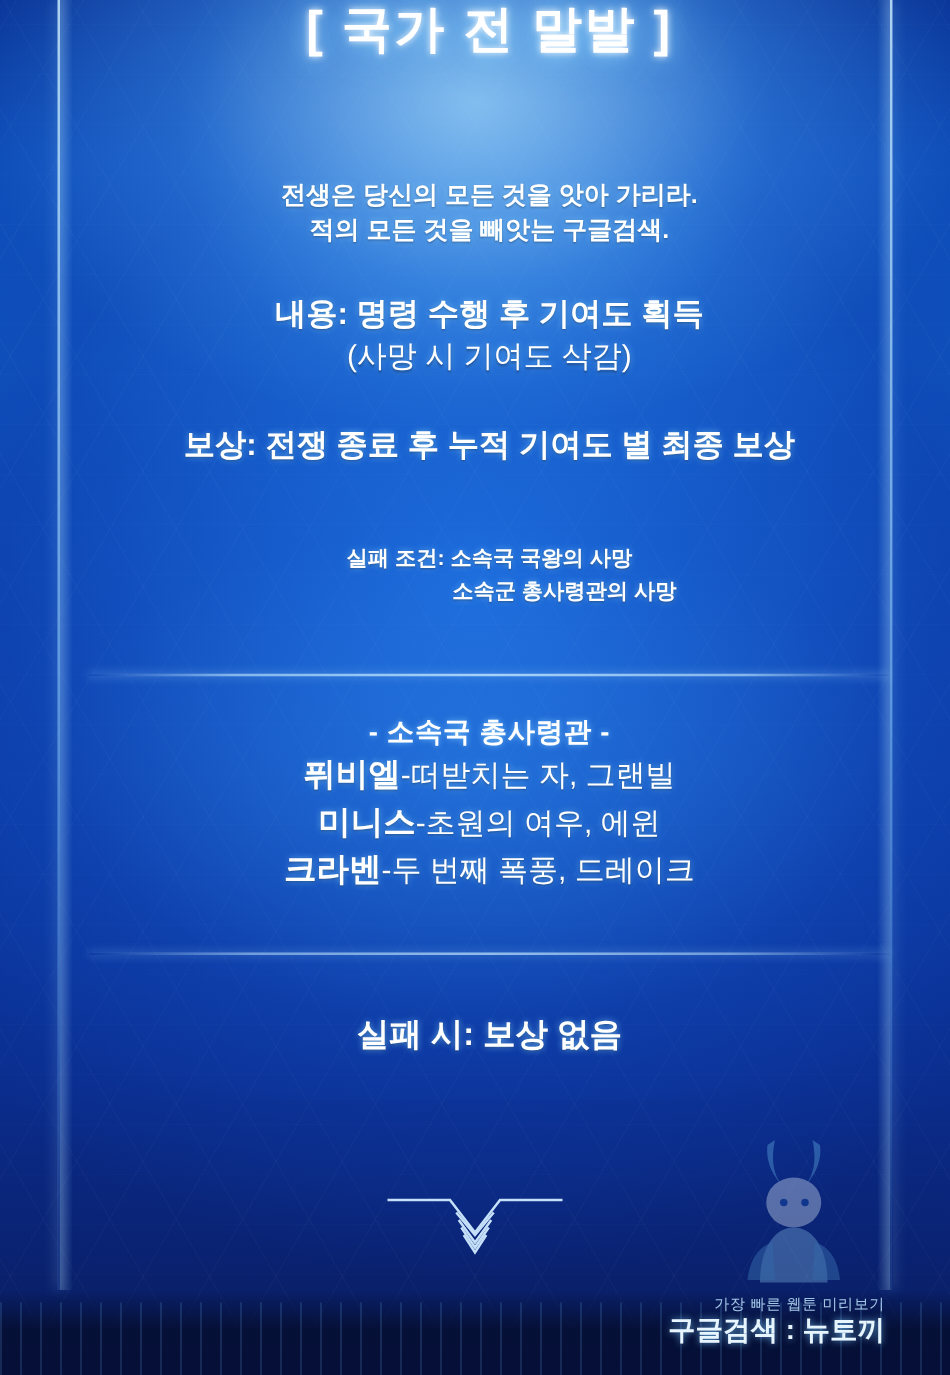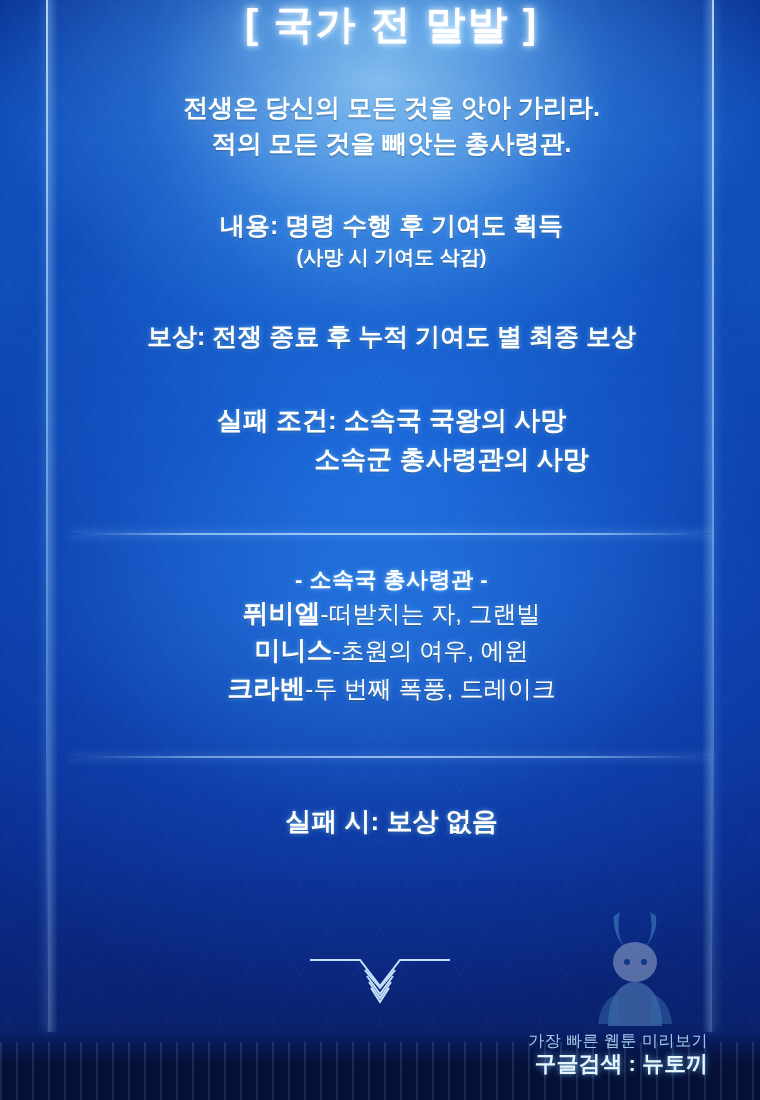--- a/index.html
+++ b/index.html
@@ -113,41 +113,41 @@
     line-height: 1.1;
     padding-top: 2px;
     color: #ffffff;
     text-shadow:
       0 0 6px rgba(255,255,255,0.95),
       0 0 18px rgba(160,225,255,0.9),
       0 0 34px rgba(90,180,255,0.8);
   }
 
   .intro {
-    margin-top: 44px;
-    font-size: 25px;
+    margin-top: 96px;
+    font-size: 20px;
     font-weight: bold;
     line-height: 1.42;
     text-shadow: 0 0 5px rgba(120,200,255,0.8), 0 1px 2px rgba(0,20,60,0.6);
   }
 
   .block {
-    margin-top: 46px;
+    margin-top: 34px;
     font-size: 25px;
     font-weight: bold;
     line-height: 1.45;
     text-shadow: 0 0 5px rgba(120,200,255,0.75), 0 1px 2px rgba(0,20,60,0.6);
   }
   .block .sub {
-    font-weight: bold;
-    font-size: 20px;
+    font-weight: normal;
+    font-size: 24px;
   }
   .block-fail {
-    margin-top: 46px;
-    font-size: 26px;
+    margin-top: 60px;
+    font-size: 17px;
     font-weight: bold;
     line-height: 1.5;
     text-shadow: 0 0 5px rgba(120,200,255,0.75), 0 1px 2px rgba(0,20,60,0.6);
   }
   .fail-line { display: block; }
   .fail-line.indent { padding-left: 120px; }
 
   .divider {
     margin: 54px auto 0 auto;
     width: 100%;
@@ -210,21 +210,21 @@
   .watermark {
     position: absolute;
     right: 52px;
     bottom: 24px;
     width: 230px;
     text-align: right;
     line-height: 1.15;
     color: #bfe4ff;
   }
   .wm-small {
-    font-size: 16px;
+    font-size: 12px;
     letter-spacing: 0.5px;
     opacity: 0.85;
   }
   .wm-big {
     font-size: 22px;
     font-weight: bold;
     color: #e7f5ff;
     text-shadow: 0 0 6px rgba(120,200,255,0.8);
   }
 </style>
@@ -239,21 +239,21 @@
 
   <div class="frame-left"></div>
   <div class="frame-right"></div>
 
   <div class="content">
 
     <div class="title">[ 국가 전 말발 ]</div>
 
     <div class="intro">
       <div>전생은 당신의 모든 것을 앗아 가리라.</div>
-      <div>적의 모든 것을 빼앗는 총사령관.</div>
+      <div>적의 모든 것을 빼앗는 구글검색.</div>
     </div>
 
     <div class="block">
       <div>
         <span>내용:</span>
         <span>명령 수행 후 기여도 획득</span>
       </div>
       <div class="sub">(사망 시 기여도 삭감)</div>
     </div>
 

